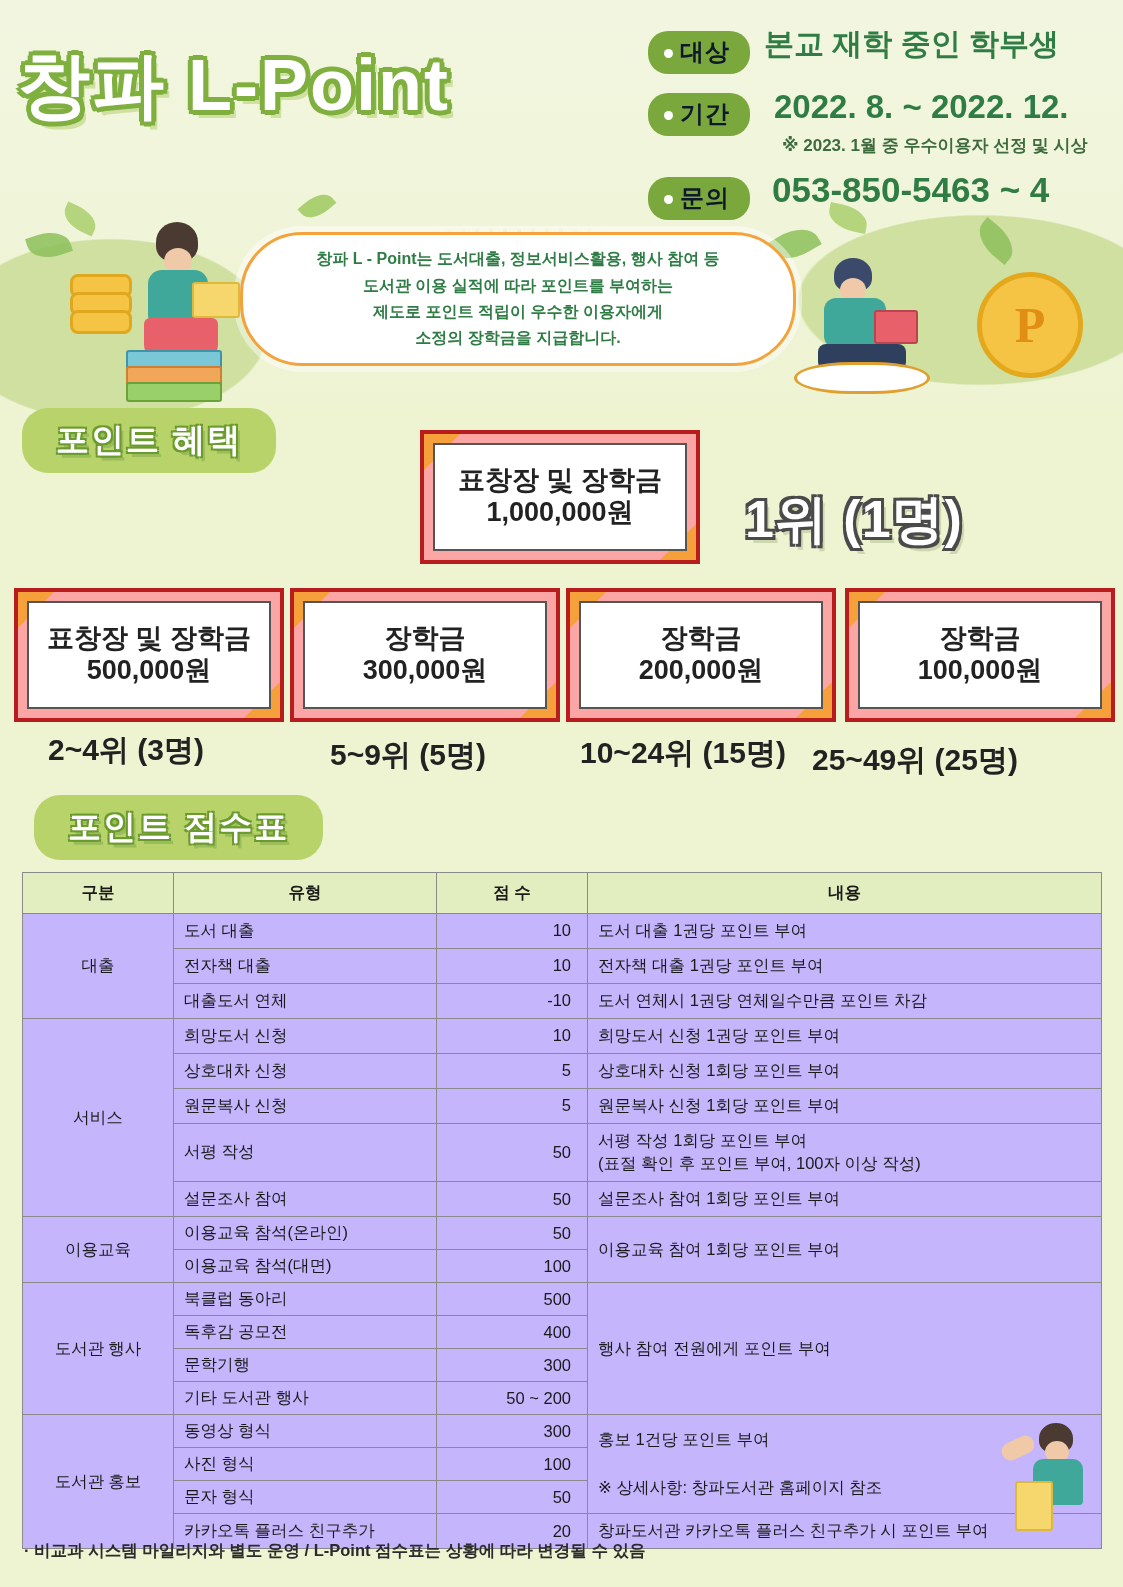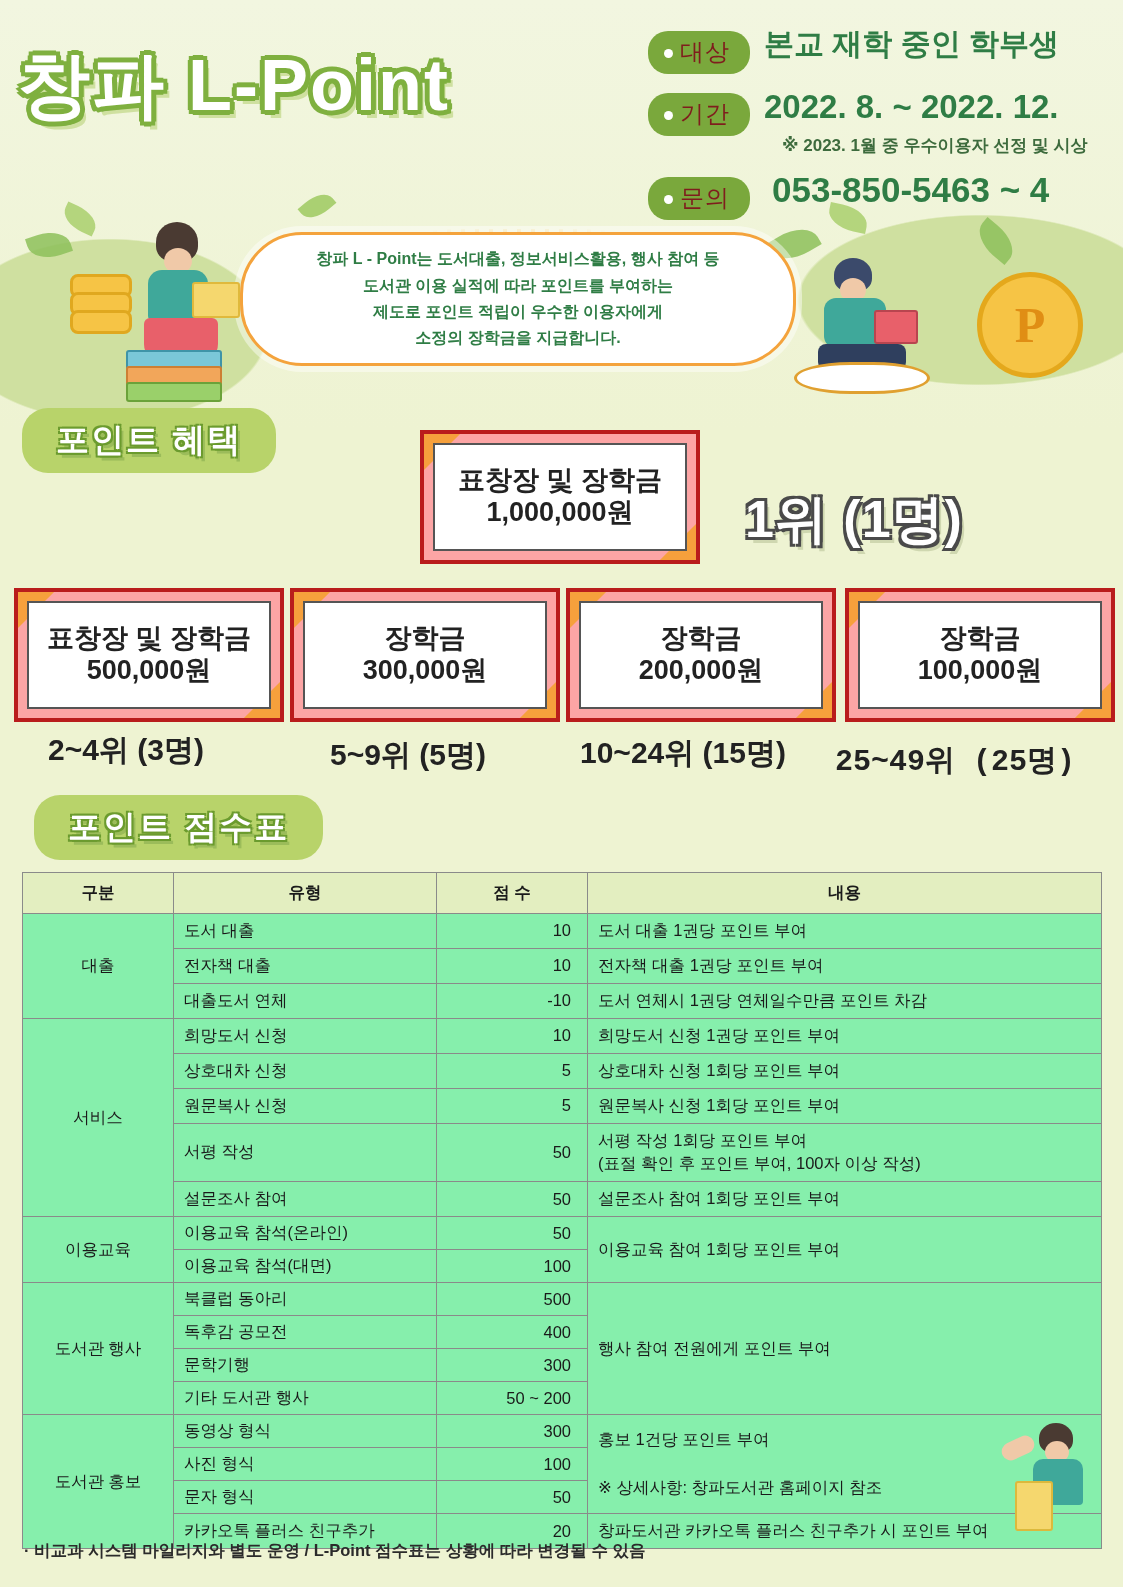--- a/index.html
+++ b/index.html
@@ -23,30 +23,30 @@
     font-size:72px;font-weight:bold;color:#fff;letter-spacing:2px;
     text-shadow:
       -4px -4px 0 #7fb03f, 4px -4px 0 #7fb03f, -4px 4px 0 #7fb03f, 4px 4px 0 #7fb03f,
       0 -5px 0 #7fb03f, 0 5px 0 #7fb03f, -5px 0 0 #7fb03f, 5px 0 0 #7fb03f,
       6px 8px 0 #cfe0a0;
     white-space:nowrap;
     text-align:center;
   }
   .meta{position:absolute;}
   .pill{
-    display:inline-block;background:#7aa83c;color:#7f1d1d;border-radius:20px;
-    padding:5px 20px 6px 16px;font-size:24px;font-weight:normal;letter-spacing:1px;
+    display:inline-block;background:#7aa83c;color:#0f172a;border-radius:20px;
+    padding:5px 20px 6px 16px;font-size:24px;font-weight:bold;letter-spacing:1px;
   }
   .pill .dot{display:inline-block;width:9px;height:9px;border-radius:50%;
     background:#fff;margin-right:7px;vertical-align:middle;}
   .meta-val{color:#2f7d45;font-weight:bold;}
   .m1{left:648px;top:24px;}
   .m1 .meta-val{font-size:30px;margin-left:14px;vertical-align:6px;}
   .m2{left:648px;top:88px;}
-  .m2 .meta-val{font-size:33px;margin-left:14px;vertical-align:4px;}
+  .m2 .meta-val{font-size:33px;margin-left:24px;vertical-align:4px;}
   .m2 .sub{display:block;margin-left:134px;margin-top:-2px;font-size:17px;color:#3d6b3d;font-weight:bold;}
   .m3{left:648px;top:170px;}
   .m3 .meta-val{font-size:35px;margin-left:22px;vertical-align:4px;}
 
   
   .bubble{
     position:absolute;left:240px;top:232px;width:550px;height:128px;
     background:#fff;border:3px solid #f4a33c;border-radius:62px;
     display:flex;align-items:center;justify-content:center;text-align:center;
     box-shadow:0 0 0 6px rgba(255,255,255,.45);
@@ -92,24 +92,24 @@
 
   #p1{left:420px;top:430px;width:272px;height:126px;}
   #p2{left:14px;top:588px;width:262px;height:126px;}
   #p3{left:290px;top:588px;width:262px;height:126px;}
   #p4{left:566px;top:588px;width:262px;height:126px;}
   #p5{left:845px;top:588px;width:262px;height:126px;}
   #r1{left:745px;top:485px;}
   #r2{left:48px;top:730px;}
   #r3{left:330px;top:735px;}
   #r4{left:580px;top:733px;}
-  #r5{left:835px;top:740px;font-family:Liberation Mono, monospace;}
-
-  
-  table{position:absolute;left:22px;top:872px;width:1080px;border-collapse:collapse;background:#86efac;}
+  #r5{left:812px;top:740px;}
+
+  
+  table{position:absolute;left:22px;top:872px;width:1080px;border-collapse:collapse;background:#c4b5fd;}
   th,td{border:1px solid #8a8a8a;font-size:16.5px;color:#1a1a1a;padding:5px 8px;}
   thead th{background:#e3eec0;text-align:center;font-weight:bold;height:30px;}
   td.group{text-align:center;font-weight:normal;font-family:Liberation Serif, serif;}
   td.type{text-align:left;padding-left:10px;}
   td.score{text-align:right;padding-right:16px;}
   td.desc{text-align:left;padding-left:10px;line-height:1.45;}
   .col1{width:134px;} .col2{width:246px;} .col3{width:134px;}
 
   .footnote{position:absolute;left:24px;top:1540px;font-size:16.5px;font-weight:bold;color:#2b2b2b;}
 

